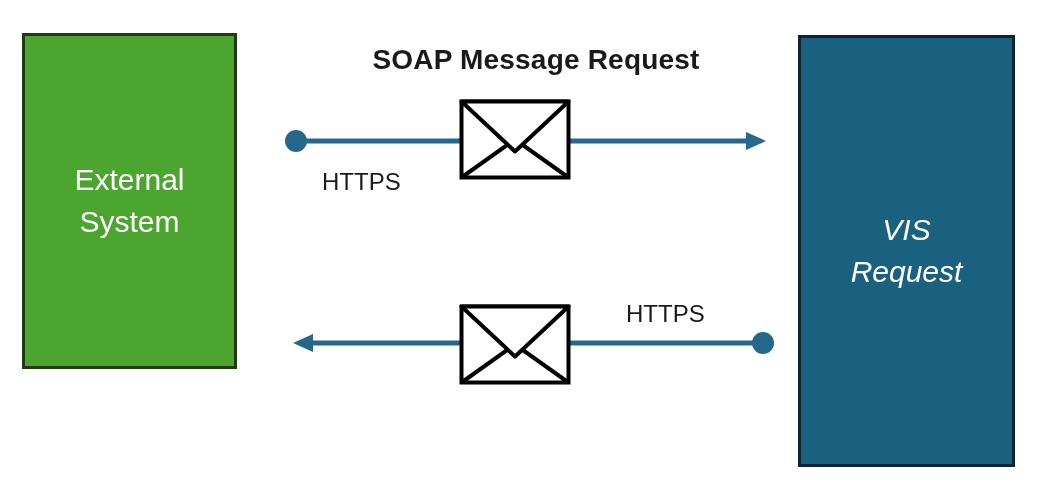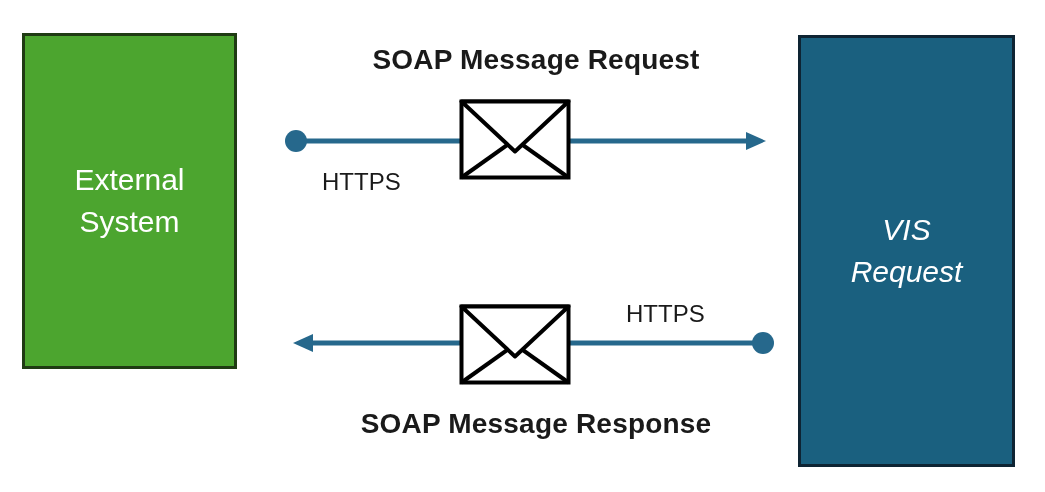--- a/index.html
+++ b/index.html
@@ -122,15 +122,14 @@
     <svg viewBox="-2.5 -2.5 112 81" aria-hidden="true">
       <rect x="0" y="0" width="107" height="76" fill="var(--envelope-fill)" stroke="var(--envelope-stroke)" stroke-width="4"></rect>
       <line x1="0" y1="76" x2="107" y2="0" stroke="var(--envelope-stroke)" stroke-width="4"></line>
       <line x1="107" y1="76" x2="0" y2="0" stroke="var(--envelope-stroke)" stroke-width="4"></line>
       <polygon points="0,0 107,0 53.5,50" fill="var(--envelope-fill)" stroke="var(--envelope-stroke)" stroke-width="4" stroke-linejoin="round"></polygon>
     </svg>
   </div>
 
   <div class="proto proto-response">HTTPS</div>
 
-  <div class="flow-title flow-title-response">SOAP Message Response</div>
 
 </div>
 
 </body></html>

